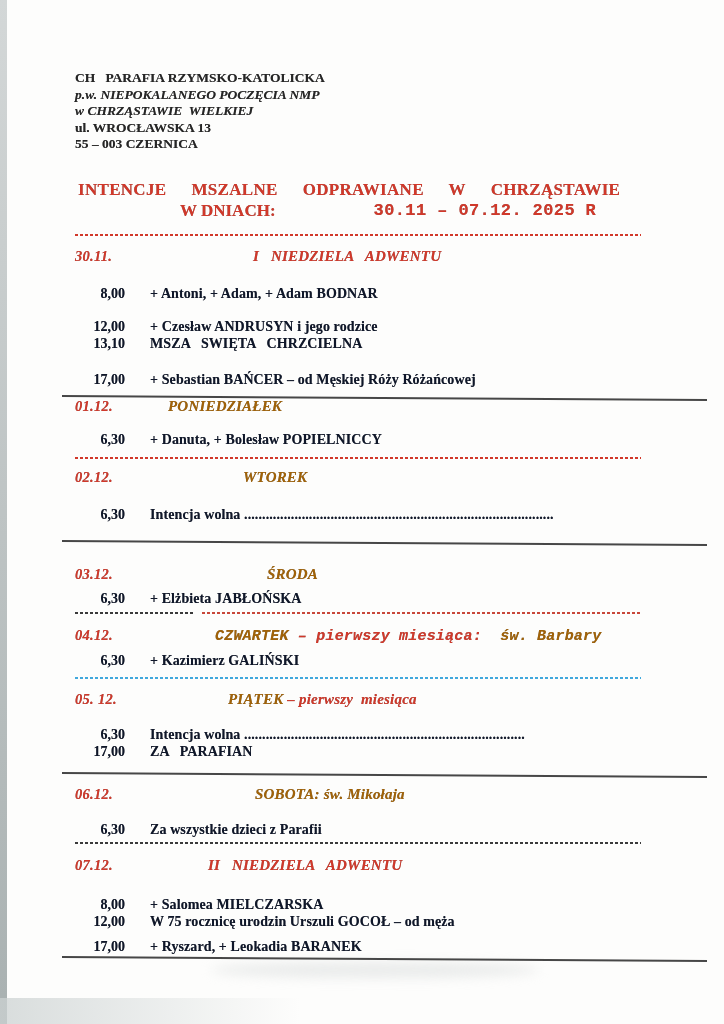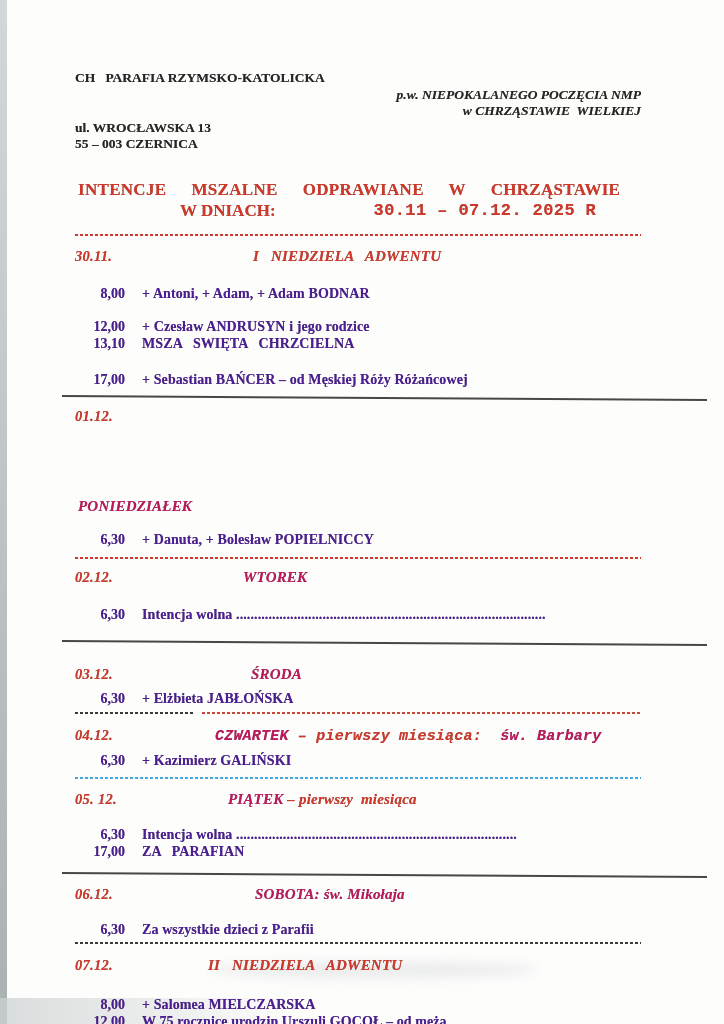--- a/index.html
+++ b/index.html
@@ -27,21 +27,21 @@
   .scan-smudge{
     position:absolute;left:210px;top:962px;width:330px;height:16px;
     background:#dadddd;border-radius:50%;filter:blur(6px);opacity:.55;
   }
   .content{
     position:absolute;left:75px;top:70px;width:566px;
   }
   .pre{white-space:pre-wrap;}
   
   .hdr-line{font-size:13.5px;line-height:16.5px;color:#262626;}
-  .it{font-style:italic;text-align:right;}
+  .it{font-style:italic;}
   
   .title-block{margin-top:26px;color:#d1382a;}
   .title-l1{font-size:17px;line-height:21px;word-spacing:8px;letter-spacing:.3px;margin-left:3px;}
   .title-l2{font-size:17px;line-height:21px;display:flex;}
   .t2-label{margin-left:105px;}
   .t2-dates{margin-left:98px;letter-spacing:.4px;font-family:Liberation Mono, monospace;}
   
   .divider{height:2px;width:100%;}
   .dash-red{background:repeating-linear-gradient(90deg,#d1382a 0 3px,rgba(0,0,0,0) 3px 5px);}
   .dash-cyan{background:repeating-linear-gradient(90deg,#41a8dd 0 3px,rgba(0,0,0,0) 3px 5px);}
@@ -49,22 +49,22 @@
   .solid{background:#474747;height:2px;margin-left:-13px;width:645px;transform:rotate(0.35deg);transform-origin:left center;}
   .mixed{display:flex;background:none;}
   .mixed .seg{height:2px;}
   .seg-black{width:118px;background:repeating-linear-gradient(90deg,#3a3a3a 0 3px,rgba(0,0,0,0) 3px 5px);}
   .seg-red{flex:1;margin-left:9px;background:repeating-linear-gradient(90deg,#c8473a 0 3px,rgba(0,0,0,0) 3px 5px);}
   
   .sec-head{display:flex;align-items:baseline;line-height:19px;}
   .date{flex:0 0 90px;font-size:14.5px;font-style:italic;color:#d1382a;letter-spacing:.3px;}
   .heading{font-size:15px;font-style:italic;letter-spacing:.2px;}
   .c-red{color:#d1382a;}
-  .c-blue{color:#be185d;}
-  .entry{display:flex;line-height:17px;font-size:14px;color:#4c1d95;}
+  .c-blue{color:#a16207;}
+  .entry{display:flex;line-height:17px;font-size:14px;color:#0f172a;gap:8px;}
   .time{flex:0 0 50px;text-align:right;margin-right:17px;}
   .etext{letter-spacing:.1px;}
   
   .h0{padding-left:88px;} .h1{padding-left:3px;} .h2{padding-left:78px;}
   .h3{padding-left:86px;} .h4{padding-left:50px;font-family:Liberation Mono, monospace;} .h5{padding-left:63px;}
   .h6{padding-left:90px;} .h7{padding-left:43px;}
 </style>
 </head>
 <body>
 
@@ -110,21 +110,21 @@
         <span class="etext pre">MSZA   SWIĘTA   CHRZCIELNA</span>
       </div>
       <div class="entry" style="margin-top:19px;">
         <span class="time pre">17,00</span>
         <span class="etext pre">+ Sebastian BAŃCER – od Męskiej Róży Różańcowej</span>
       </div>
       <div class="divider solid" style="margin-top:7px;"></div>
     </div>
 
     <div>
-      <div class="sec-head" style="margin-top:10px;flex-direction:column;">
+      <div class="sec-head" style="">
         <span class="date pre">01.12.</span>
         <span class="heading h1"><span class="c-blue pre">PONIEDZIAŁEK</span></span>
       </div>
       <div class="entry" style="margin-top:15px;">
         <span class="time pre">6,30</span>
         <span class="etext pre">+ Danuta, + Bolesław POPIELNICCY</span>
       </div>
       <div class="divider dash-red" style="margin-top:9px;"></div>
     </div>
 
@@ -134,21 +134,21 @@
         <span class="heading h2"><span class="c-blue pre">WTOREK</span></span>
       </div>
       <div class="entry" style="margin-top:19px;">
         <span class="time pre">6,30</span>
         <span class="etext pre">Intencja wolna ......................................................................................</span>
       </div>
       <div class="divider solid" style="margin-top:17px;"></div>
     </div>
 
     <div>
-      <div class="sec-head" style="margin-top:23px;">
+      <div class="sec-head" style="margin-top:23px;gap:16px;">
         <span class="date pre">03.12.</span>
         <span class="heading h3"><span class="c-blue pre">ŚRODA</span></span>
       </div>
       <div class="entry" style="margin-top:6px;">
         <span class="time pre">6,30</span>
         <span class="etext pre">+ Elżbieta JABŁOŃSKA</span>
       </div>
       <div class="divider mixed" style="margin-top:5px;">
         <span class="seg seg-black"></span>
         <span class="seg seg-red"></span>

